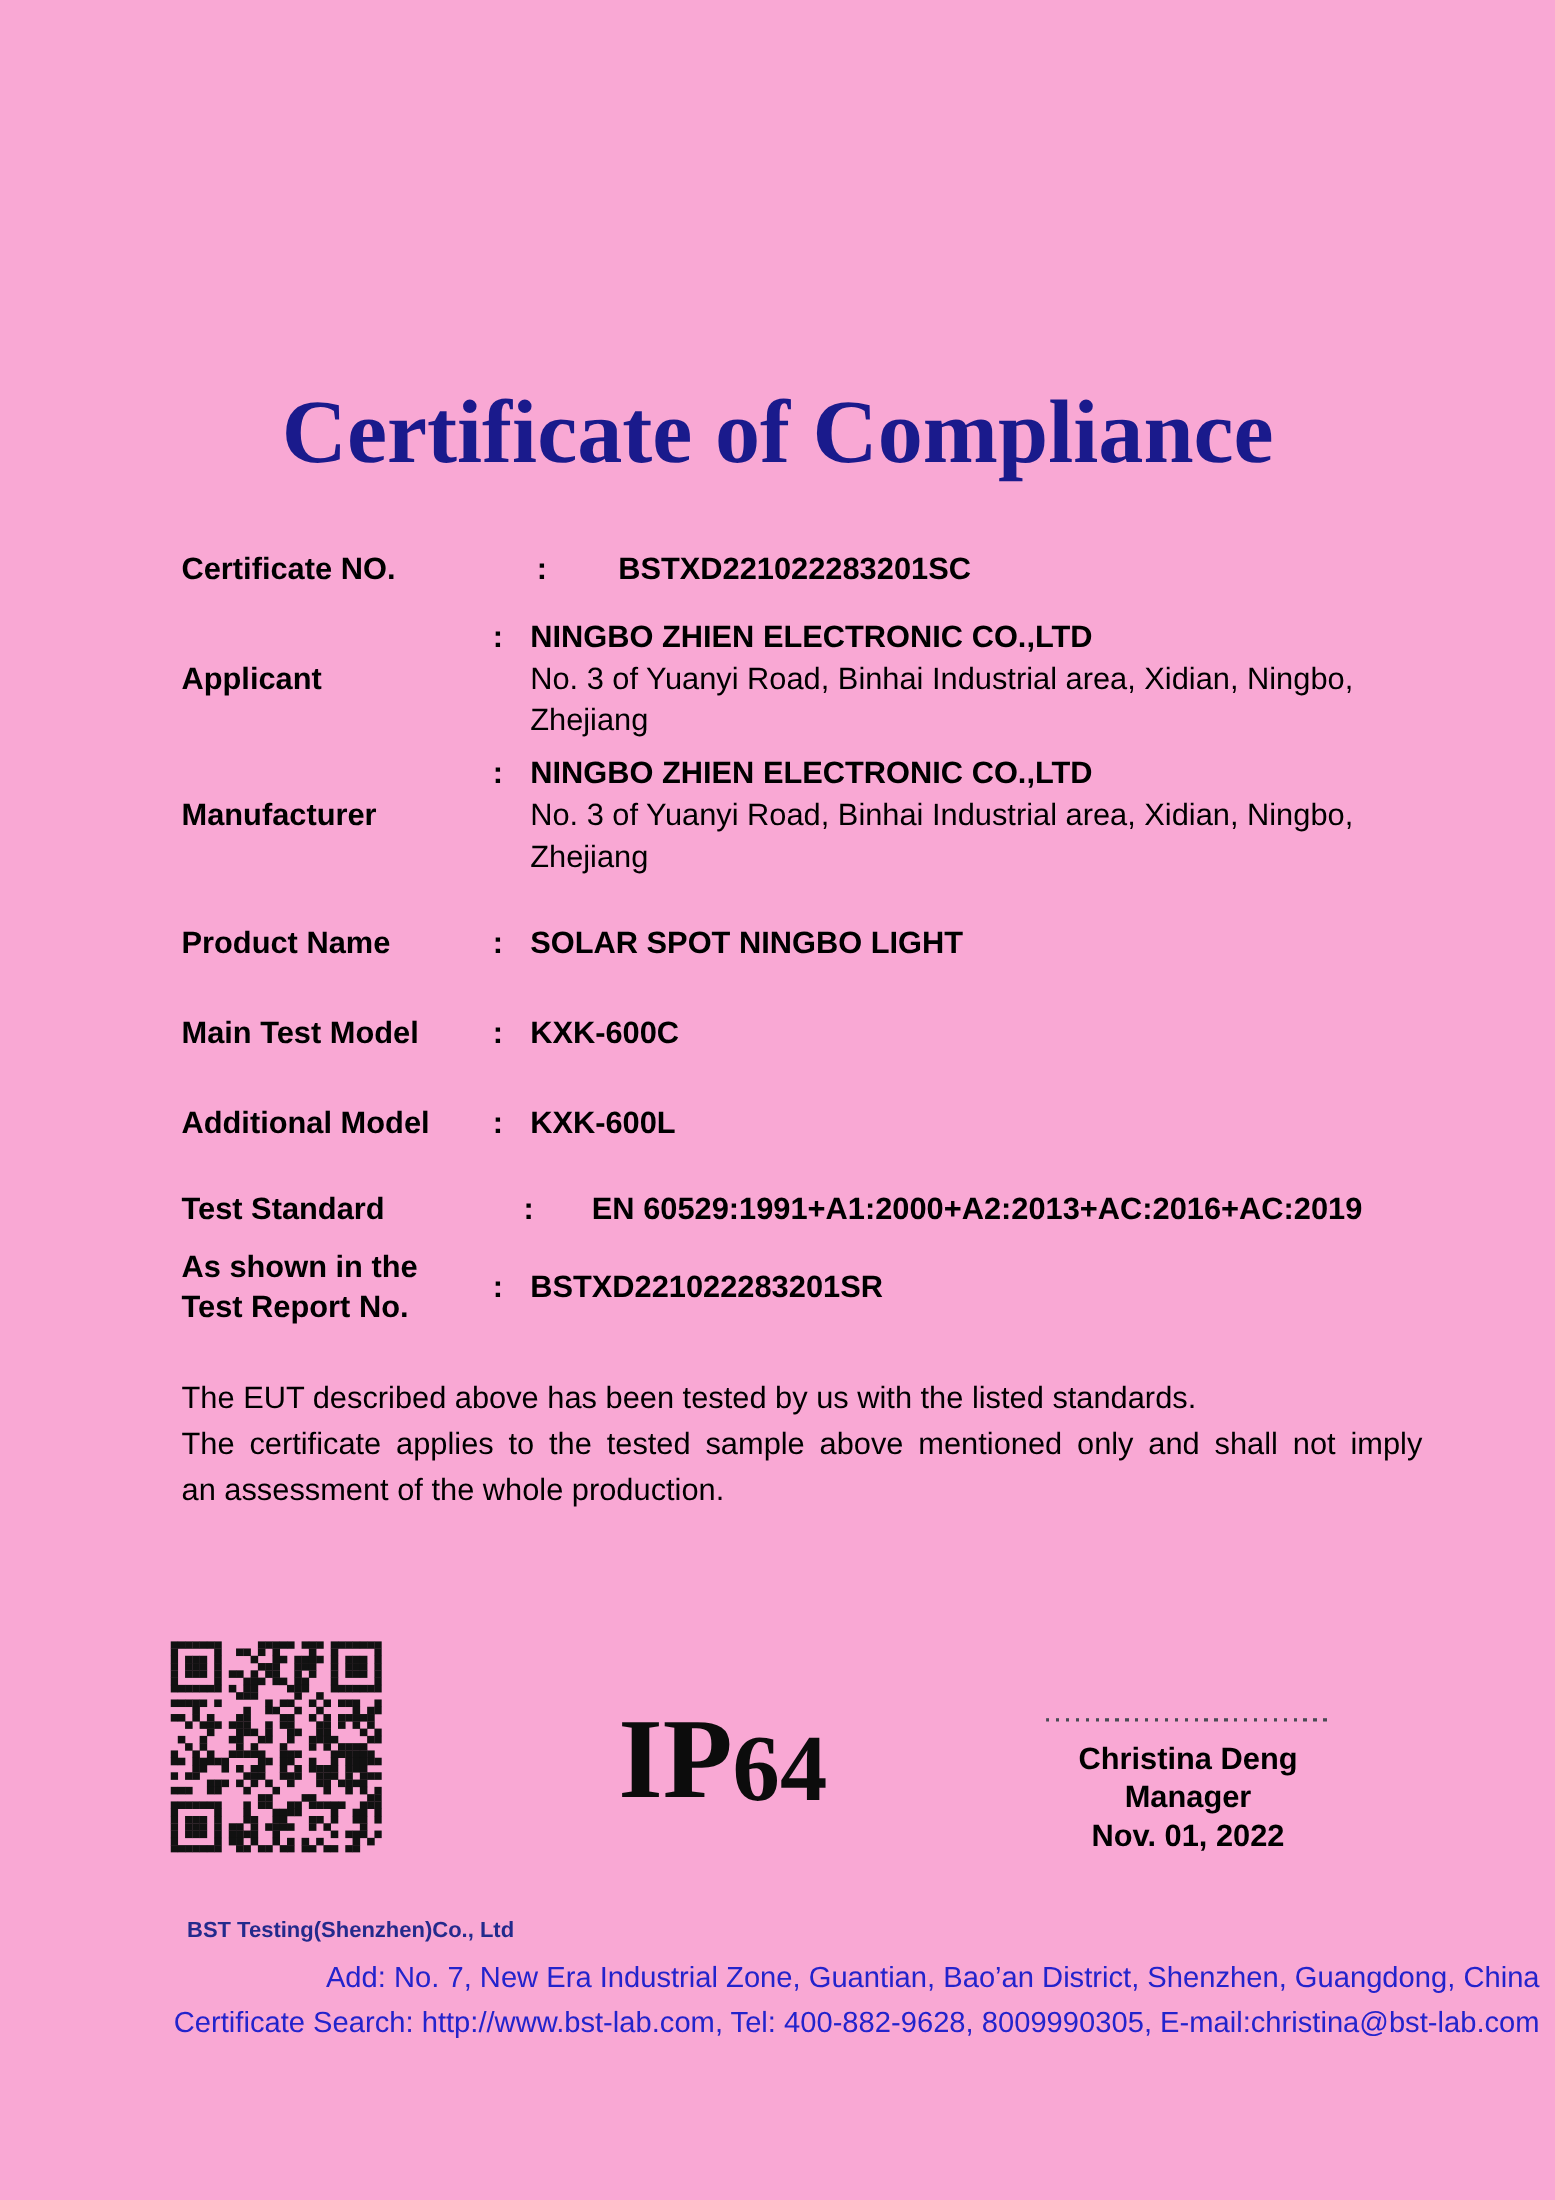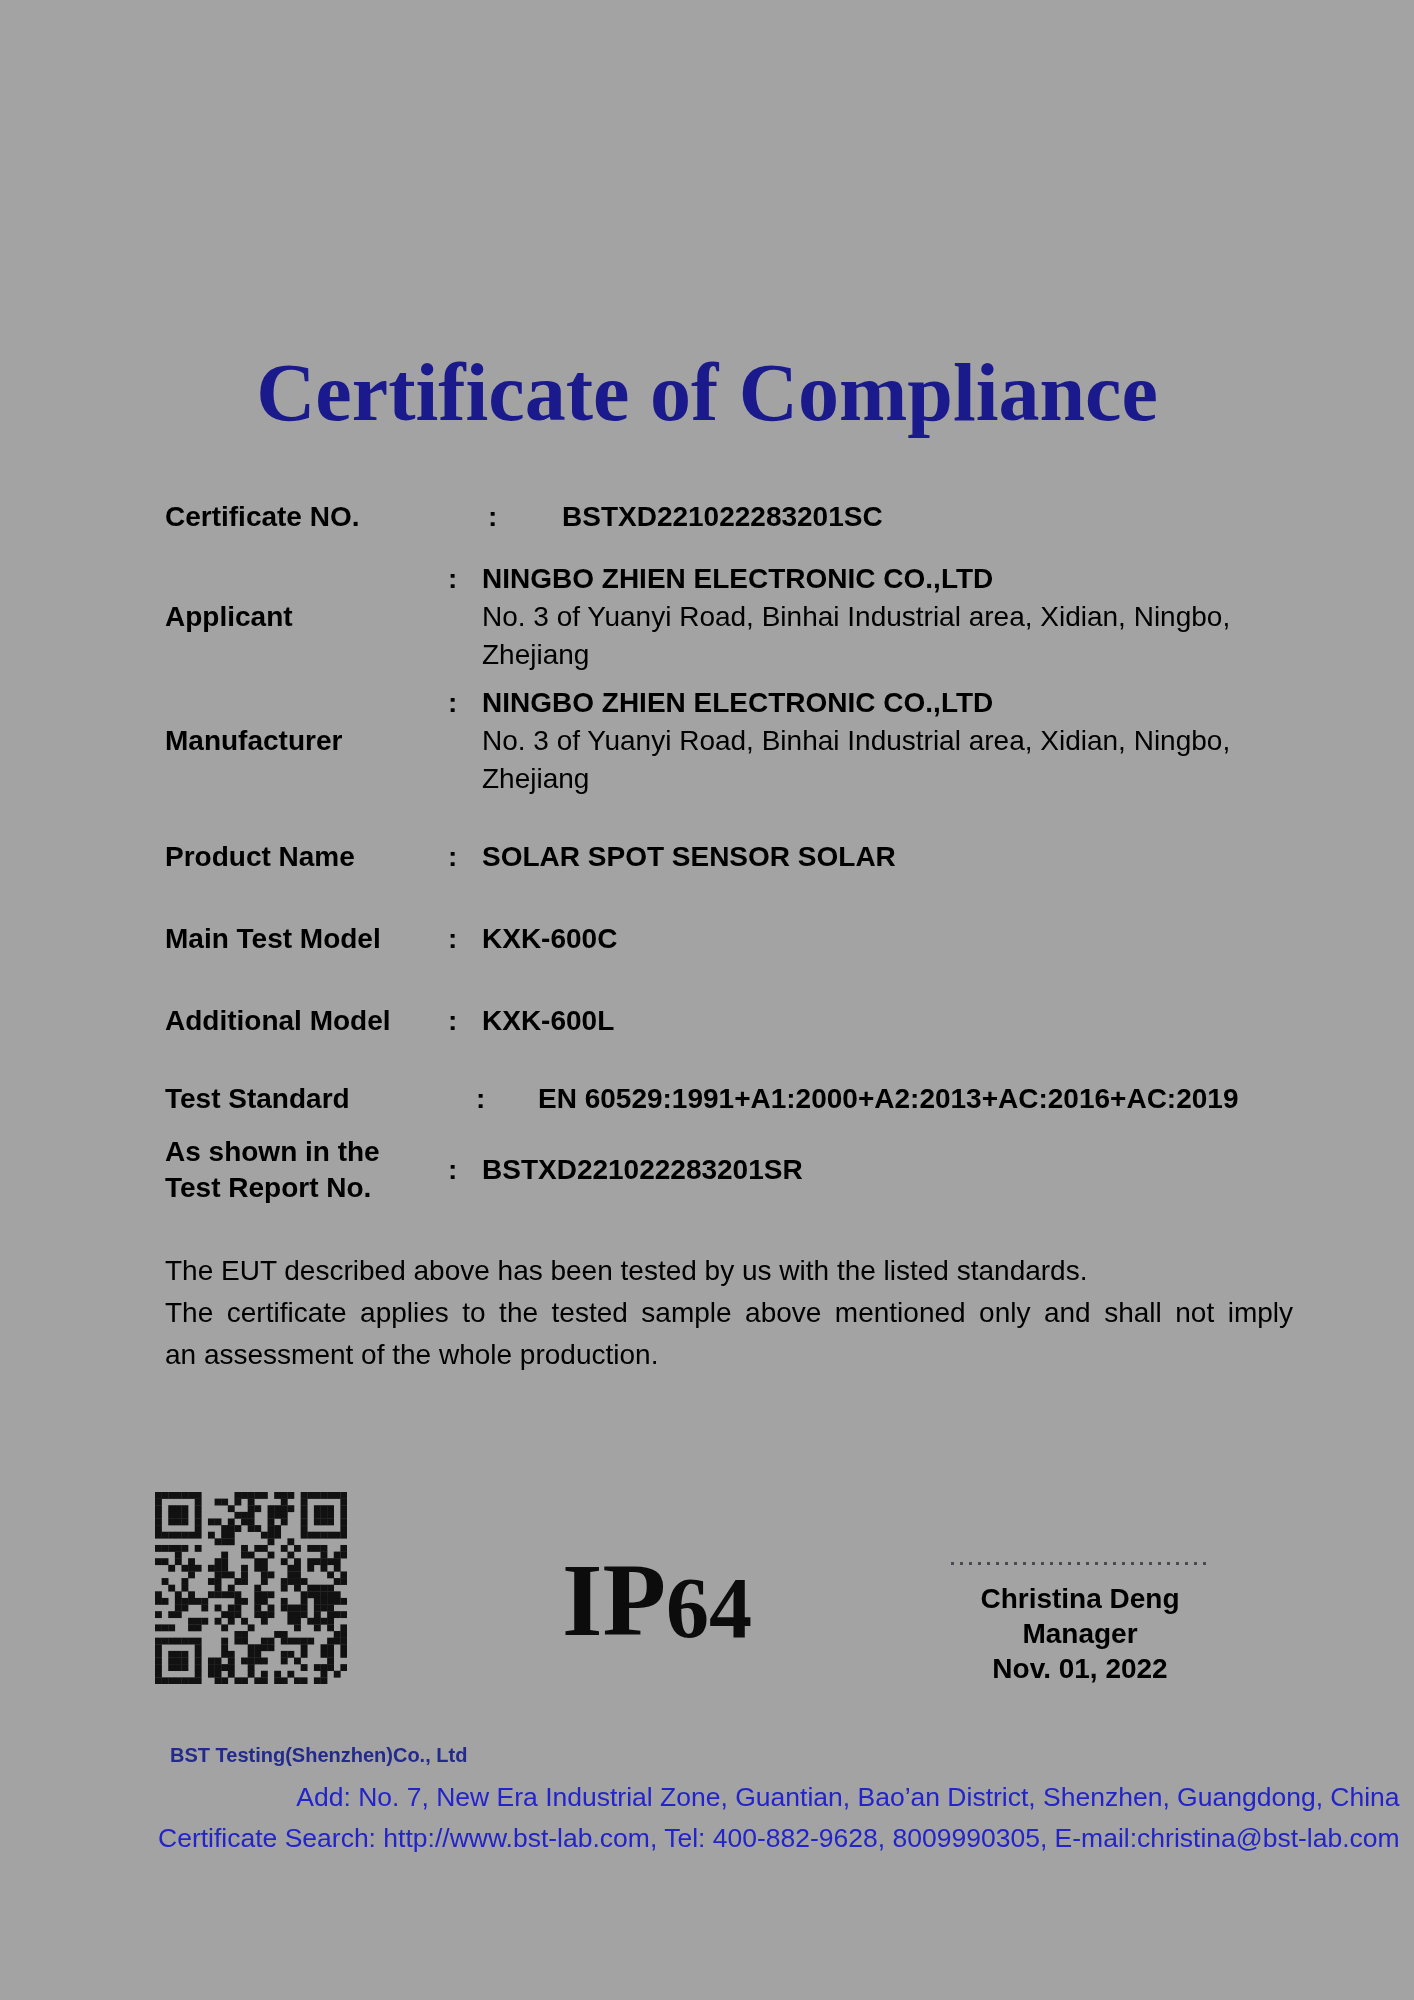--- a/index.html
+++ b/index.html
@@ -1,19 +1,19 @@
 <!DOCTYPE html>
 <html><head>
 <meta charset="utf-8">
 <style>
   html,body{margin:0;padding:0;background:#ffffff;}
   .page{
     position:relative;
     width:1414px;height:2000px;
-    background:#a3a3a3;
+    background:#f9a8d4;
     overflow:hidden;
     font-family:"Liberation Sans",sans-serif;
     color:#000000;
   }
   
   .title{
     margin:352px 0 0 0;
     text-align:center;
     font-family:"Liberation Serif",serif;
     font-weight:700;
@@ -101,21 +101,21 @@
       <div class="value">
         <div class="name">NINGBO ZHIEN ELECTRONIC CO.,LTD</div>
         <div class="addr">No. 3 of Yuanyi Road, Binhai Industrial area, Xidian, Ningbo,</div>
         <div class="addr">Zhejiang</div>
       </div>
     </div>
 
     <div class="field f-mb44">
       <div class="label">Product Name</div>
       <div class="colon">:</div>
-      <div class="value">SOLAR SPOT SENSOR SOLAR</div>
+      <div class="value">SOLAR SPOT NINGBO LIGHT</div>
     </div>
 
     <div class="field f-mb44">
       <div class="label">Main Test Model</div>
       <div class="colon">:</div>
       <div class="value">KXK-600C</div>
     </div>
 
     <div class="field f-mb40">
       <div class="label">Additional Model</div>

